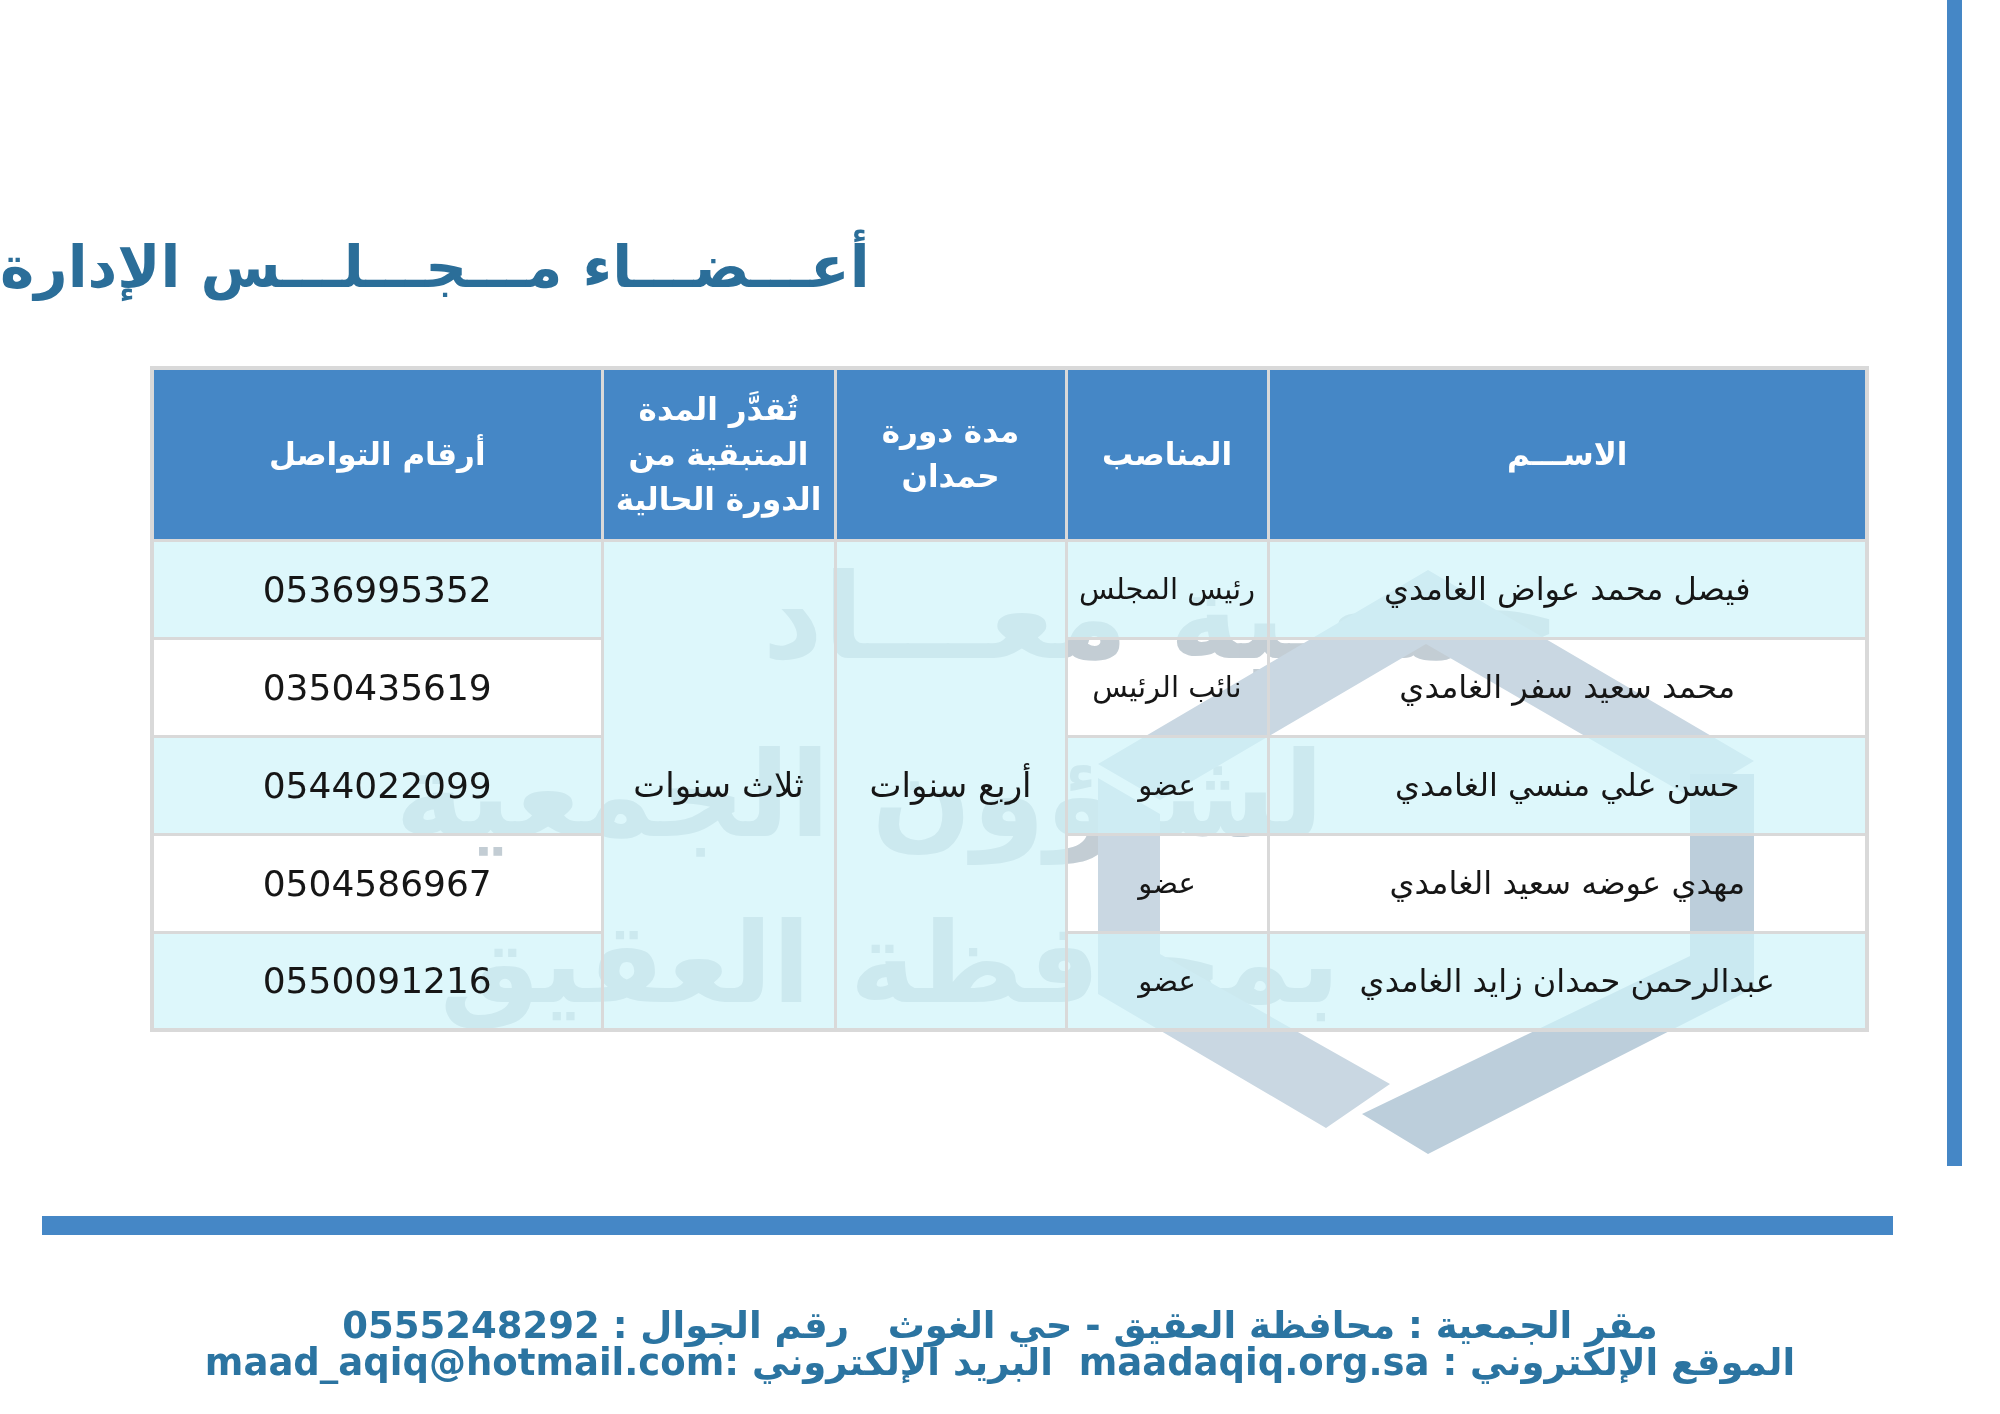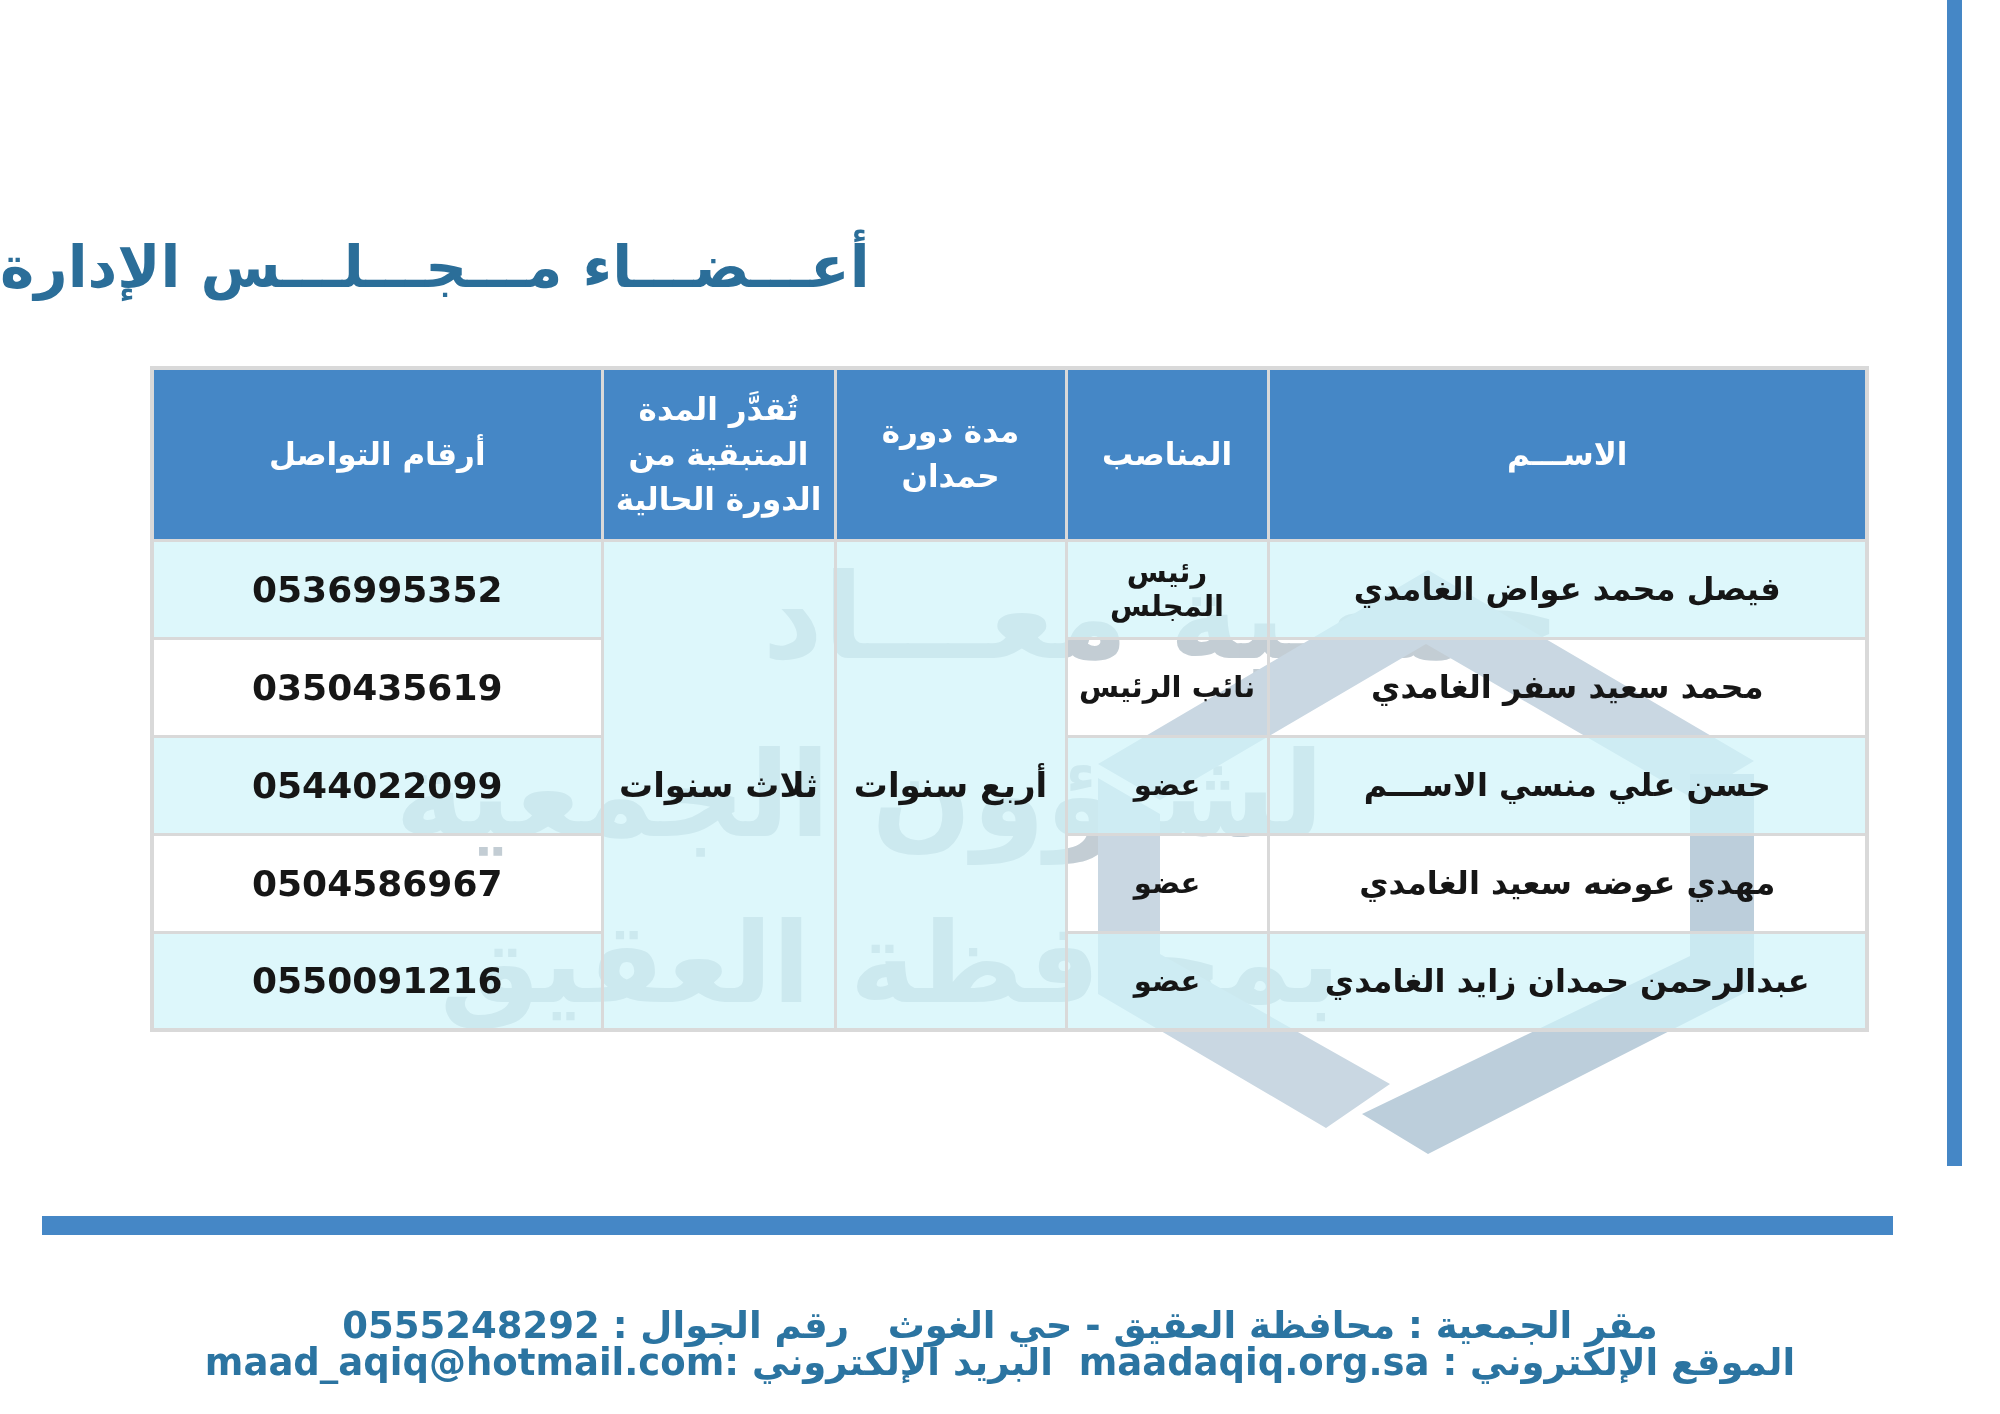--- a/index.html
+++ b/index.html
@@ -28,21 +28,21 @@
     border-collapse:collapse;table-layout:fixed;direction:rtl;
   }
   table.board,table.board td,table.board th{border:3px solid #d9d9d9;}
   table.board{border-width:4px;}
   th,td{padding:0 8px;text-align:center;vertical-align:middle;overflow:hidden;}
   tr.head{height:172px;}
   tr.data{height:98px;}
   th{
     background:#4587c6;color:#ffffff;font-size:31px;font-weight:bold;line-height:1.45;
   }
-  td{color:#161616;font-weight:bold;background:transparent;}
+  td{color:#161616;font-weight:normal;background:transparent;}
   td.name{font-size:32px;}
   td.pos{font-size:29px;}
   td.phone{font-size:36px;direction:ltr;}
   td.cyan{background:rgba(208,244,249,0.72);}
   td.merged{background:rgba(208,244,249,0.72);font-size:34px;margin-left:6px;}
   
   .footer-line{
     position:absolute;left:0;width:2000px;text-align:center;direction:rtl;
     color:#2b74a1;font-size:37px;font-weight:bold;white-space:pre-wrap;
   }
@@ -87,21 +87,21 @@
     <td class="merged" rowspan="5">أربع سنوات</td>
     <td class="merged" rowspan="5">ثلاث سنوات</td>
     <td class="phone cyan">0536995352</td>
   </tr>
   <tr class="data">
     <td class="name">محمد سعيد سفر الغامدي</td>
     <td class="pos">نائب الرئيس</td>
     <td class="phone">0350435619</td>
   </tr>
   <tr class="data">
-    <td class="name cyan">حسن علي منسي الاســـم</td>
+    <td class="name cyan">حسن علي منسي الغامدي</td>
     <td class="pos cyan">عضو</td>
     <td class="phone cyan">0544022099</td>
   </tr>
   <tr class="data">
     <td class="name">مهدي عوضه سعيد الغامدي</td>
     <td class="pos">عضو</td>
     <td class="phone">0504586967</td>
   </tr>
   <tr class="data">
     <td class="name cyan">عبدالرحمن حمدان زايد الغامدي</td>

